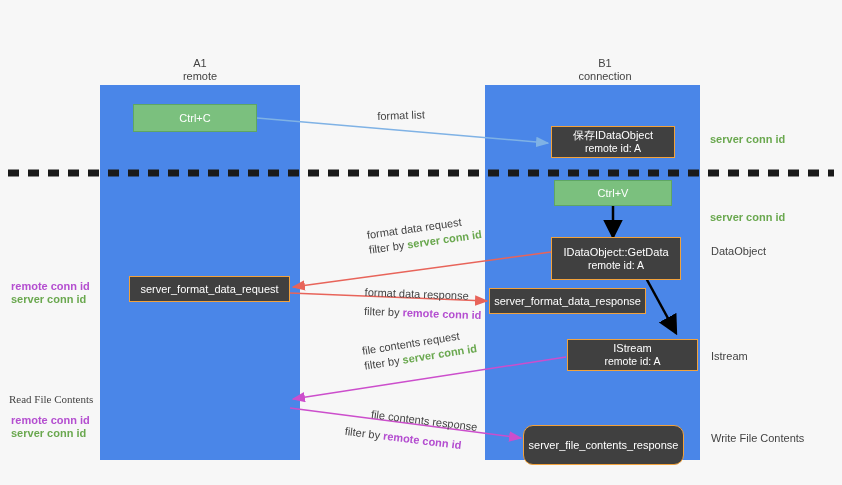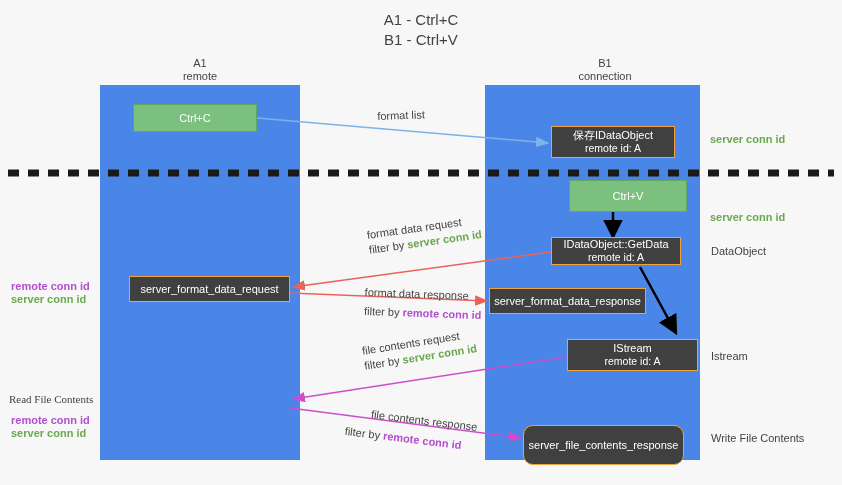--- a/index.html
+++ b/index.html
@@ -91,24 +91,20 @@
     width: 842px;
     height: 485px;
     pointer-events: none;
   }
 </style>
 </head>
 <body>
 
 <div id="canvas">
 
-  <div class="abs" id="title">
-    <div>A1 - Ctrl+C</div>
-    <div>B1 - Ctrl+V</div>
-  </div>
 
   <div class="abs col-header" id="hdr-a1">
     <div>A1</div>
     <div>remote</div>
   </div>
   <div class="abs col-header" id="hdr-b1">
     <div>B1</div>
     <div>connection</div>
   </div>
 
@@ -150,25 +146,25 @@
 
   <div class="abs node green" style="left:133px; top:104px; width:124px; height:28px;">
     <span>Ctrl+C</span>
   </div>
 
   <div class="abs node orange" style="left:551px; top:126px; width:124px; height:32px;">
     <span>保存IDataObject</span>
     <span class="sub">remote id: A</span>
   </div>
 
-  <div class="abs node green" style="left:569px; top:180px; width:118px; height:32px;">
+  <div class="abs node green" style="left:554px; top:180px; width:118px; height:26px;">
     <span>Ctrl+V</span>
   </div>
 
-  <div class="abs node orange" style="left:551px; top:237px; width:130px; height:28px;">
+  <div class="abs node orange" style="left:551px; top:237px; width:130px; height:43px;">
     <span>IDataObject::GetData</span>
     <span class="sub">remote id: A</span>
   </div>
 
   <div class="abs node orange" style="left:489px; top:288px; width:157px; height:26px;">
     <span>server_format_data_response</span>
   </div>
 
   <div class="abs node orange" style="left:129px; top:276px; width:161px; height:26px;">
     <span>server_format_data_request</span>

